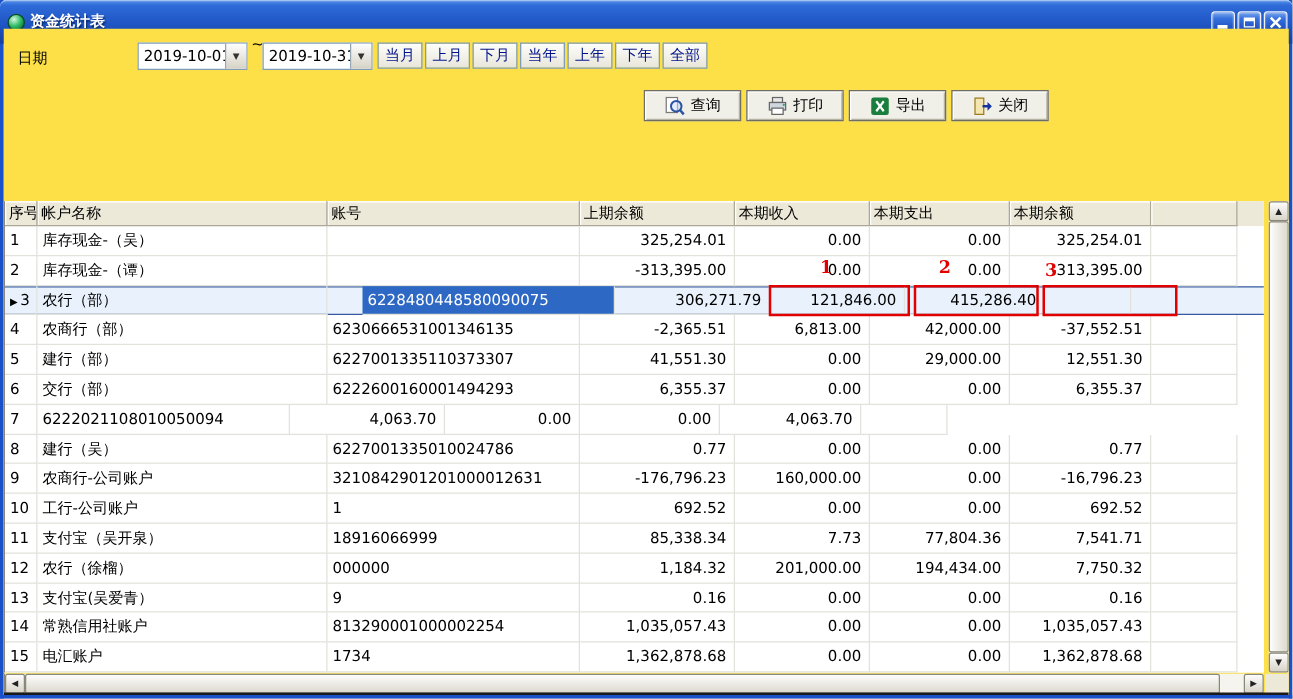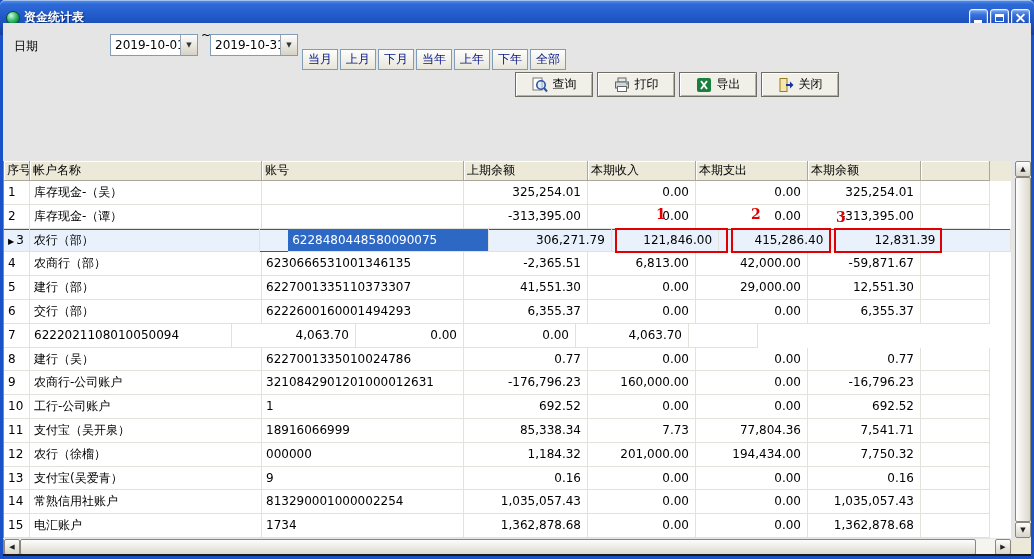--- a/index.html
+++ b/index.html
@@ -25,34 +25,34 @@
   .glyph-min { position:absolute; left:4px; bottom:3px; width:8px; height:3px; background:#fff; }
   .glyph-max { position:absolute; left:4px; top:4px; width:9px; height:8px;
     border:1px solid #fff; border-top-width:3px; }
   .glyph-close { position:absolute; left:3px; top:7px; width:11px; height:2px; }
   .glyph-close::before, .glyph-close::after { content:""; position:absolute; left:0; top:0;
     width:11px; height:2px; background:#fff; }
   .glyph-close::before { transform:rotate(45deg); }
   .glyph-close::after  { transform:rotate(-45deg); }
 
   
-  .client { position:absolute; top:23px; left:0; right:0; bottom:0; background:#e5e5e5; overflow:hidden;padding-left:16px; }
+  .client { position:absolute; top:23px; left:0; right:0; bottom:0; background:#fde047; overflow:hidden;padding-left:16px; }
 
   .datelabel { position:absolute; left:11px; top:15px; font-size:12px; color:#000; }
 
   .combo { position:absolute; top:11px; width:88px; height:22px; background:#fff;
     border:1px solid #7f9db9; display:flex; cursor:default; }
   .combo1 { left:107px; } .combo2 { left:207px; }
   .combo-text { flex:1; font-size:12px; line-height:20px; padding-left:4px; white-space:nowrap; overflow:hidden; }
   .combo-btn { width:17px; background:linear-gradient(180deg,#fefefe,#d6d2c6);
     border-left:1px solid #96a5b5; display:flex; align-items:center; justify-content:center; cursor:pointer; }
   .combo-btn .arrow { font-size:7px; color:#333; }
   .tilde { position:absolute; left:198px; top:5px; font-size:12px; color:#000; }
 
-  .range-buttons { position:absolute; left:299px; top:11px; display:flex; gap:2px;margin-top:15px; }
+  .range-buttons { position:absolute; left:299px; top:11px; display:flex; gap:2px; }
   .rangebtn { height:21px; padding:0 5px; font-size:12px; color:#001289; cursor:pointer;
     background:linear-gradient(180deg,#fdfdfb,#e8e6da); border:1px solid #7f9db9; white-space:nowrap; }
 
   .action-buttons { position:absolute; left:512px; top:49px; display:flex; gap:4px; }
   .actbtn { width:78px; height:25px; display:flex; align-items:center; justify-content:center; gap:5px;
     font-size:12px; color:#000; background:#f0efe8; border:1px solid #6e6e64; cursor:pointer;
     box-shadow:inset 1px 1px 0 #fff, inset -1px -1px 0 #b5b2a4; }
   .actbtn svg { flex:0 0 auto; }
 
   
@@ -219,31 +219,30 @@
             <div class="gcell c6 num">-313,395.00</div>
             <div class="gcell c7"></div>
           </div>
           <div class="grow selected">
             <div class="gcell c0"><span class="rowmarker">▶</span>3</div>
             <div class="gcell c1">农行（部）</div>
             <div class="gcell c2 selcell">6228480448580090075</div>
             <div class="gcell c3 num">306,271.79</div>
             <div class="gcell c4 num">121,846.00</div>
             <div class="gcell c5 num">415,286.40</div>
-            <div class="gcell c6 num">12,831.39</div>
             <div class="gcell c7"></div>
           </div>
           <div class="grow">
             <div class="gcell c0">4</div>
             <div class="gcell c1">农商行（部）</div>
             <div class="gcell c2">6230666531001346135</div>
             <div class="gcell c3 num">-2,365.51</div>
             <div class="gcell c4 num">6,813.00</div>
             <div class="gcell c5 num">42,000.00</div>
-            <div class="gcell c6 num">-59,871.67</div>
+            <div class="gcell c6 num">-37,552.51</div>
             <div class="gcell c7"></div>
           </div>
           <div class="grow">
             <div class="gcell c0">5</div>
             <div class="gcell c1">建行（部）</div>
             <div class="gcell c2">6227001335110373307</div>
             <div class="gcell c3 num">41,551.30</div>
             <div class="gcell c4 num">0.00</div>
             <div class="gcell c5 num">29,000.00</div>
             <div class="gcell c6 num">12,551.30</div>

